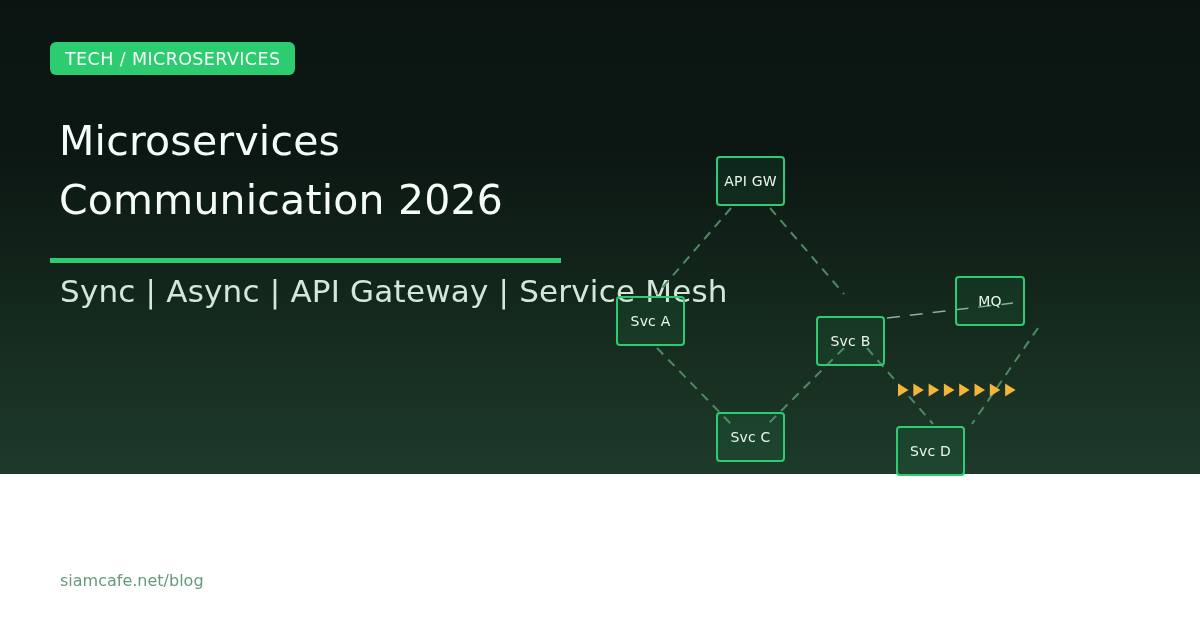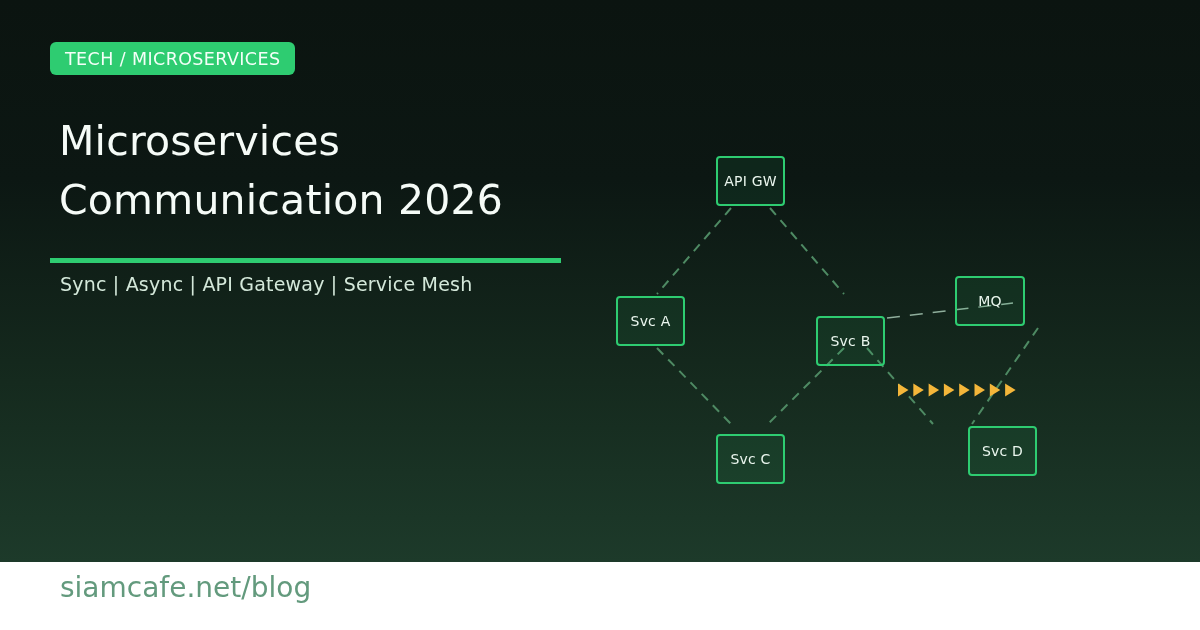--- a/index.html
+++ b/index.html
@@ -4,21 +4,21 @@
 <style>
   * { margin: 0; padding: 0; box-sizing: border-box; }
   html, body { width: 1200px; height: 630px; }
   body {
     font-family: "DejaVu Sans", "Liberation Sans", sans-serif;
     overflow: hidden;
   }
   .canvas {
     position: relative;
     width: 1200px;
-    height: 562px;
+    height: 474px;
     background: linear-gradient(180deg, #0b1410 0%, #0c1713 32%, #152a1e 68%, #1d3a2a 100%);
   }
   .badge {
     position: absolute;
     left: 50px; top: 42px;
     height: 33px;
     padding: 0 15px;
     background: #2ecc71;
     border-radius: 6px;
     color: #f4fff8;
@@ -39,28 +39,28 @@
   .divider {
     position: absolute;
     left: 50px; top: 258px;
     width: 511px; height: 5px;
     background: #2ecc71;
   }
   .subtitle {
     position: absolute;
     left: 60px; top: 273px;
     color: #d4e8da;
-    font-size: 19px;
+    font-size: 31px;
     letter-spacing: 0.2px;
   }
   .footer {
     position: absolute;
     left: 60px; top: 571px;
     color: #639a7d;
-    font-size: 28px;
+    font-size: 16px;
   }
   .edges-svg {
     position: absolute;
     left: 0; top: 0;
     width: 1200px; height: 630px;
   }
   .node {
     position: absolute;
     border: 2px solid #2ecc71;
     border-radius: 4px;
@@ -110,23 +110,23 @@
       </div>
       <div class="node" style="left: 616px; top: 296px; width: 69px; height: 50px;">
         <span>Svc A</span>
       </div>
       <div class="node" style="left: 816px; top: 296px; width: 69px; height: 50px; margin-top: 20px;">
         <span>Svc B</span>
       </div>
       <div class="node" style="left: 955px; top: 276px; width: 70px; height: 50px;">
         <span>MQ</span>
       </div>
-      <div class="node" style="left: 716px; top: 434px; width: 69px; height: 50px;">
+      <div class="node" style="left: 716px; top: 412px; width: 69px; height: 50px;">
         <span>Svc C</span>
       </div>
-      <div class="node" style="left: 968px; top: 426px; width: 69px; height: 50px;">
+      <div class="node" style="left: 896px; top: 426px; width: 69px; height: 50px;">
         <span>Svc D</span>
       </div>
     </div>
 
   <div class="footer">siamcafe.net/blog</div>
 
 </div>
 
 </body></html>

